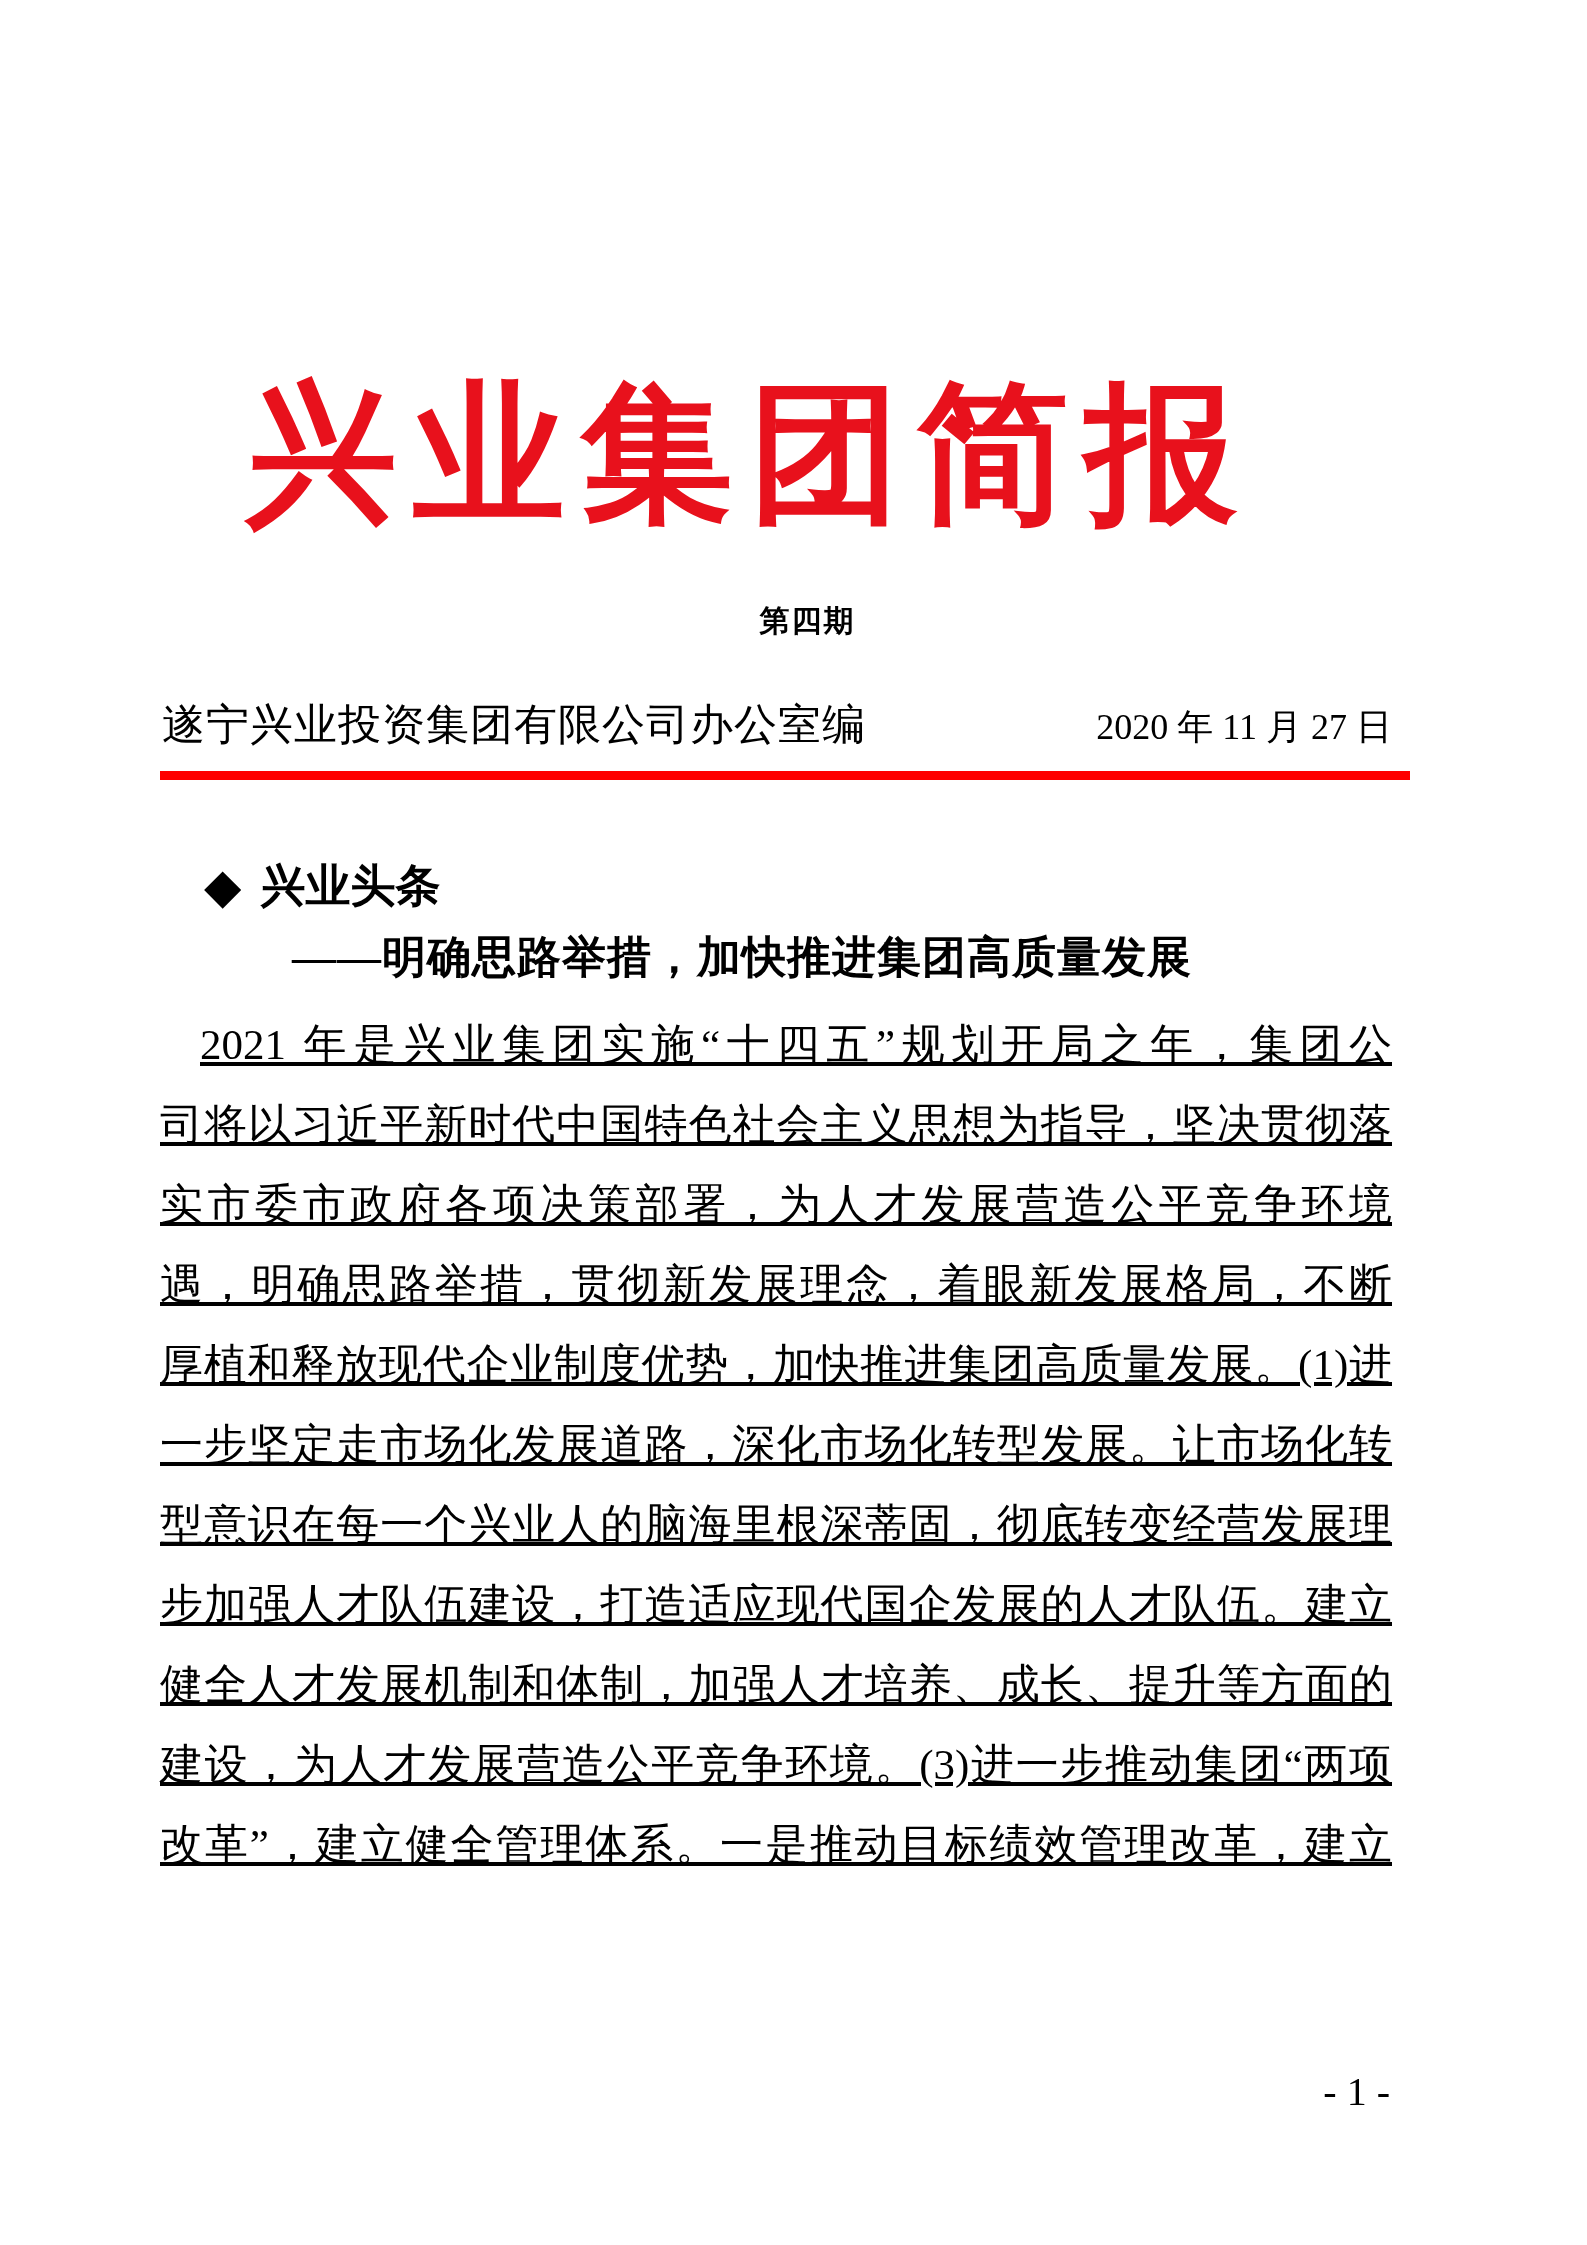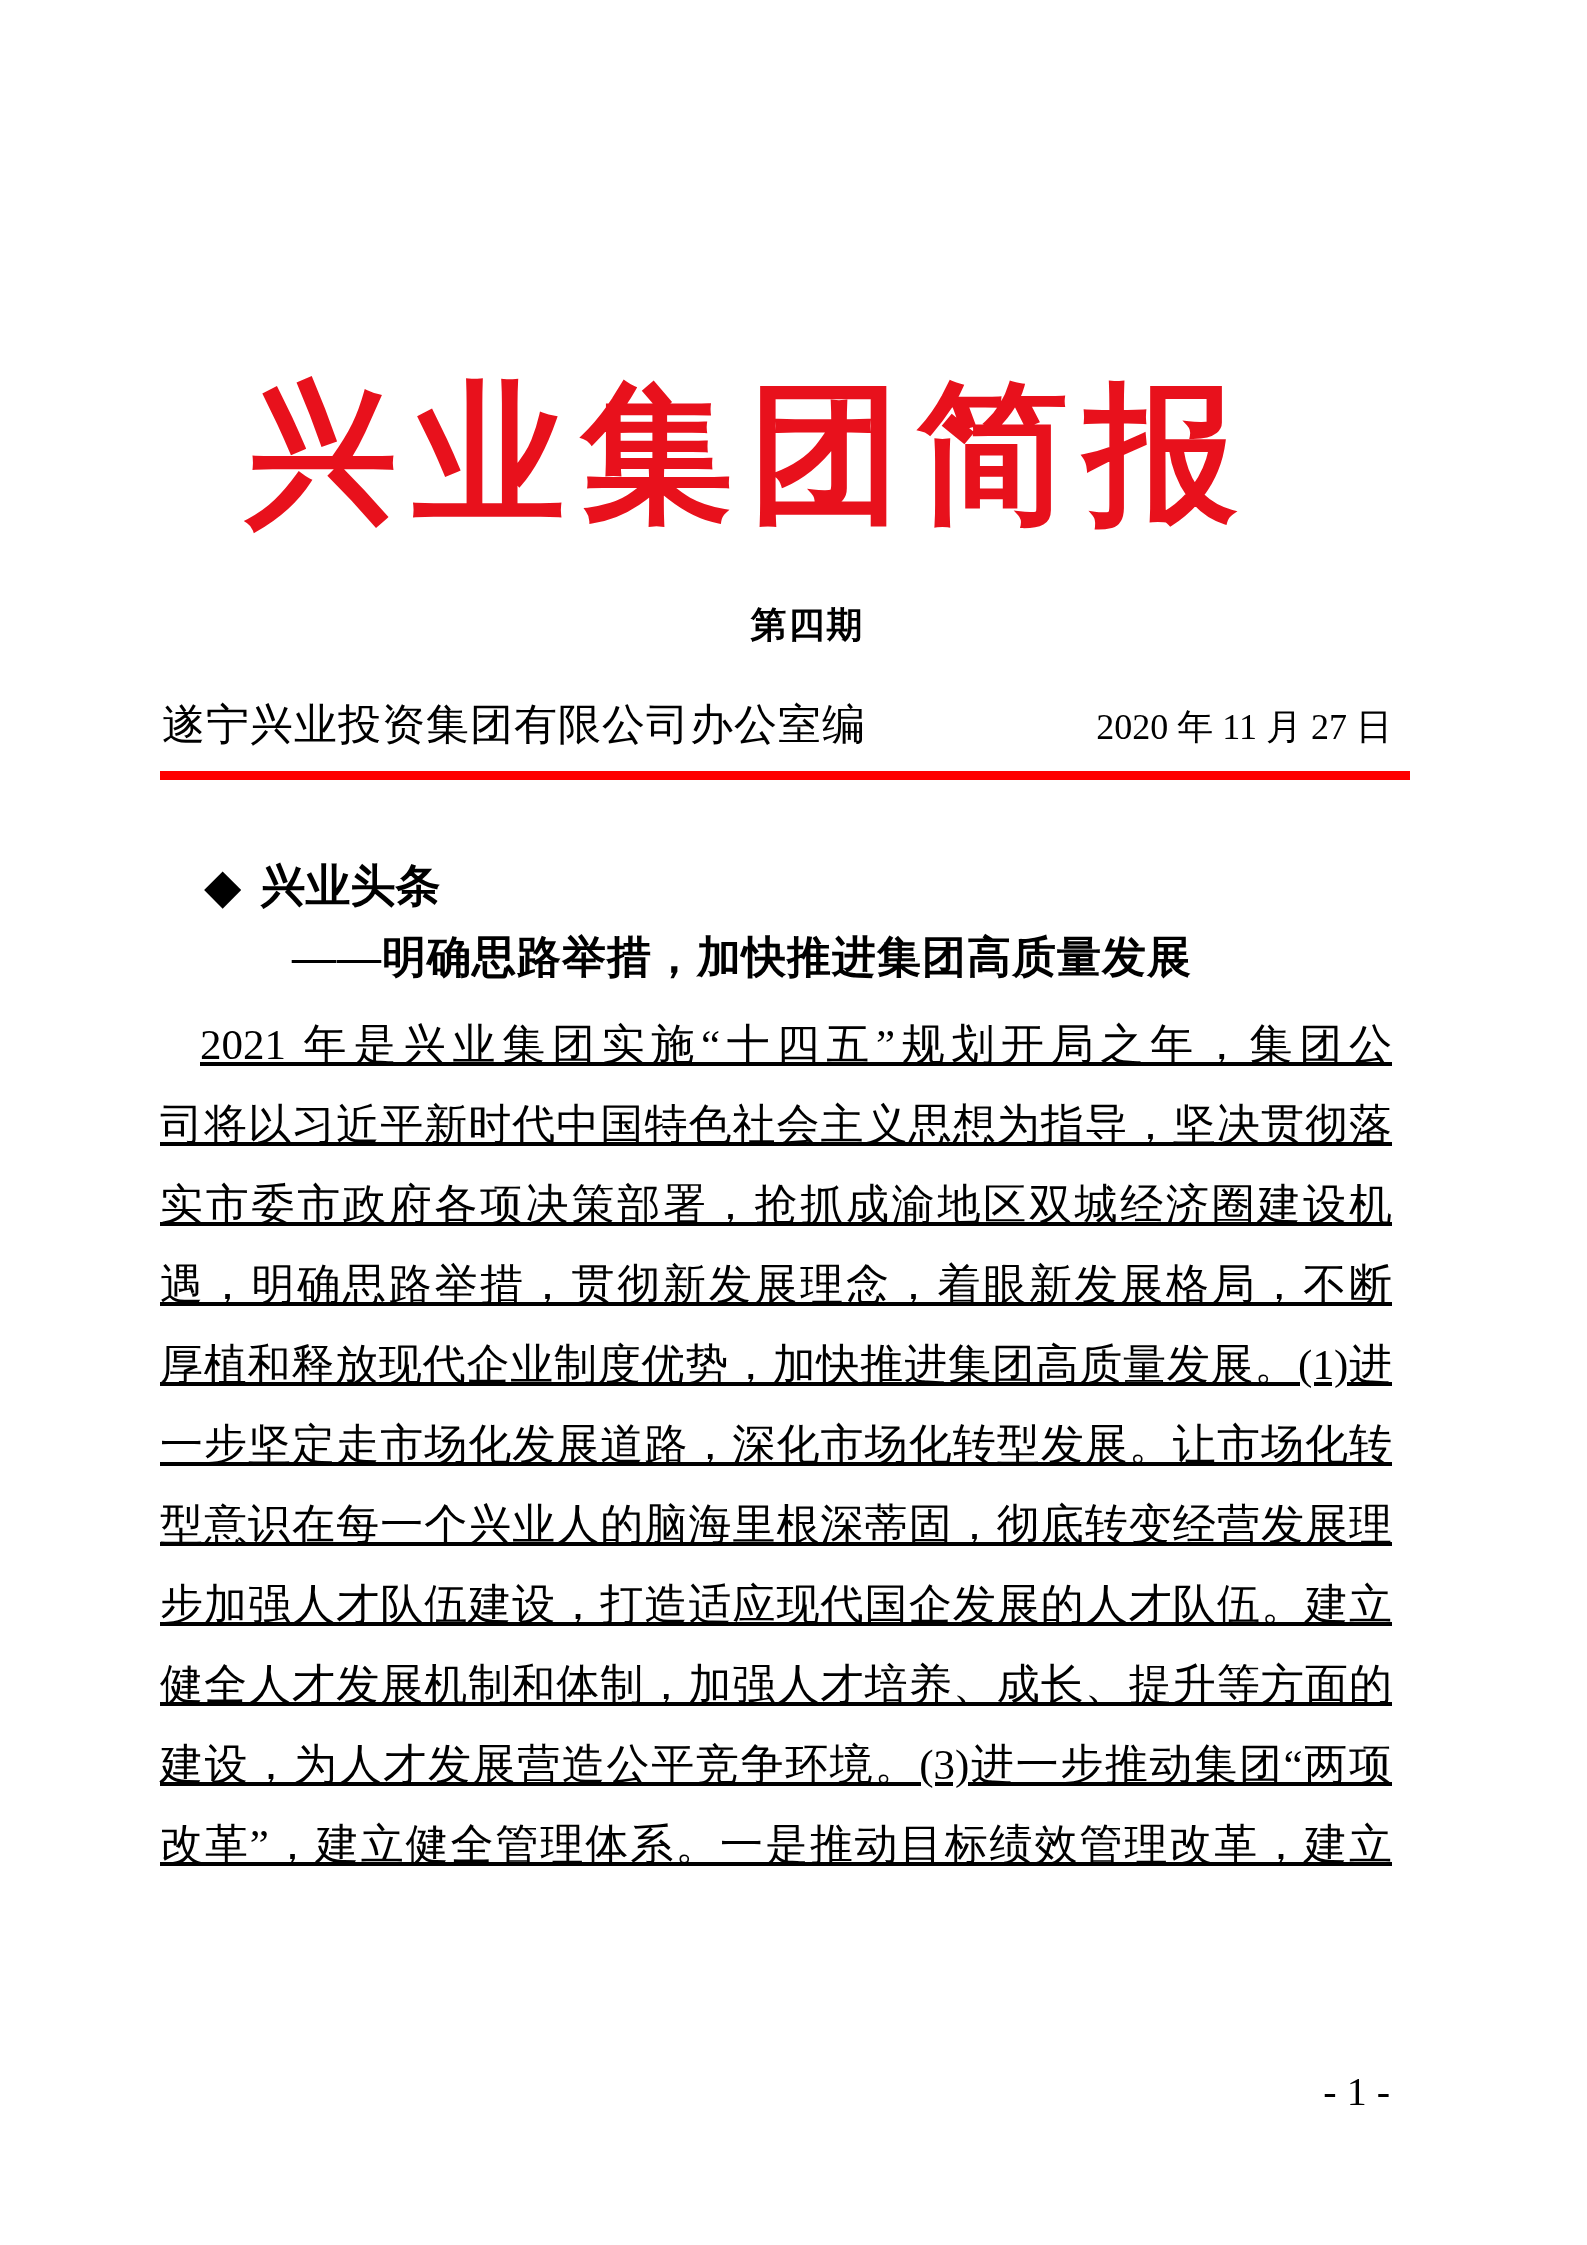--- a/index.html
+++ b/index.html
@@ -33,21 +33,21 @@
     font-family: "Liberation Serif", serif;
   }
 
   
   .issue {
     position: absolute;
     left: 0;
     right: 16px;
     top: 601px;
     text-align: center;
-    font-size: 36px;
+    font-size: 30px;
     font-weight: 600;
     letter-spacing: 2px;
     font-family: "Liberation Sans", sans-serif;
     margin-left: 44px;
   }
 
   
   .pubrow {
     position: absolute;
     left: 162px;
@@ -155,21 +155,21 @@
   <div class="section-heading">
     <span class="diamond">◆</span>
     <span>兴业头条</span>
   </div>
 
   <div class="subtitle">——明确思路举措，加快推进集团高质量发展</div>
 
   <div class="article-body">
     <div class="body-line first">2021 年是兴业集团实施“十四五”规划开局之年，集团公</div>
     <div class="body-line">司将以习近平新时代中国特色社会主义思想为指导，坚决贯彻落</div>
-    <div class="body-line">实市委市政府各项决策部署，抢抓成渝地区双城经济圈建设机</div>
+    <div class="body-line">实市委市政府各项决策部署，为人才发展营造公平竞争环境</div>
     <div class="body-line">遇，明确思路举措，贯彻新发展理念，着眼新发展格局，不断</div>
     <div class="body-line">厚植和释放现代企业制度优势，加快推进集团高质量发展。(1)进</div>
     <div class="body-line">一步坚定走市场化发展道路，深化市场化转型发展。让市场化转</div>
     <div class="body-line">型意识在每一个兴业人的脑海里根深蒂固，彻底转变经营发展理</div>
     <div class="body-line">步加强人才队伍建设，打造适应现代国企发展的人才队伍。建立</div>
     <div class="body-line">健全人才发展机制和体制，加强人才培养、成长、提升等方面的</div>
     <div class="body-line">建设，为人才发展营造公平竞争环境。(3)进一步推动集团“两项</div>
     <div class="body-line">改革”，建立健全管理体系。一是推动目标绩效管理改革，建立</div>
   </div>
 

